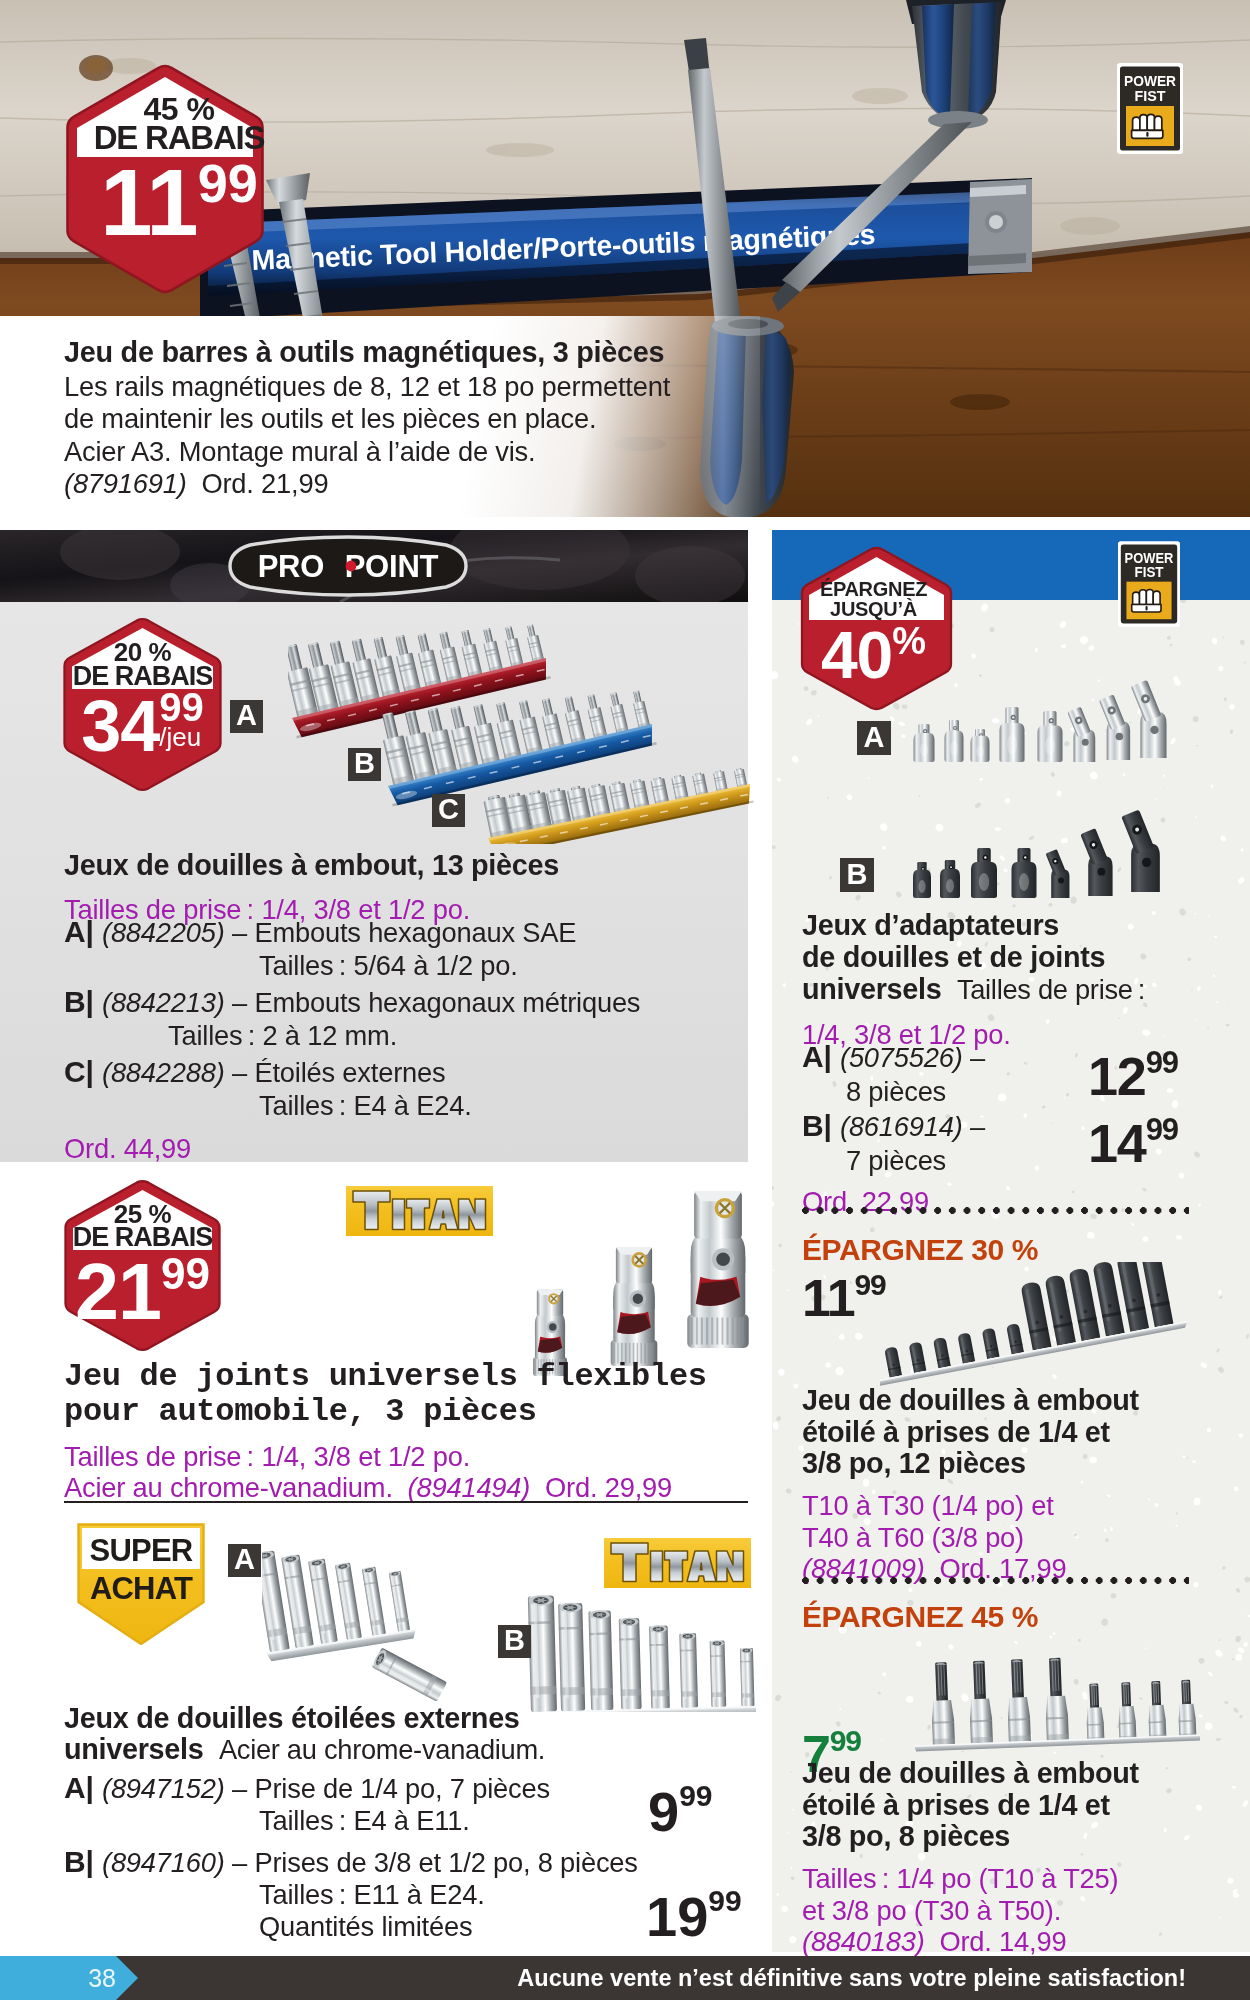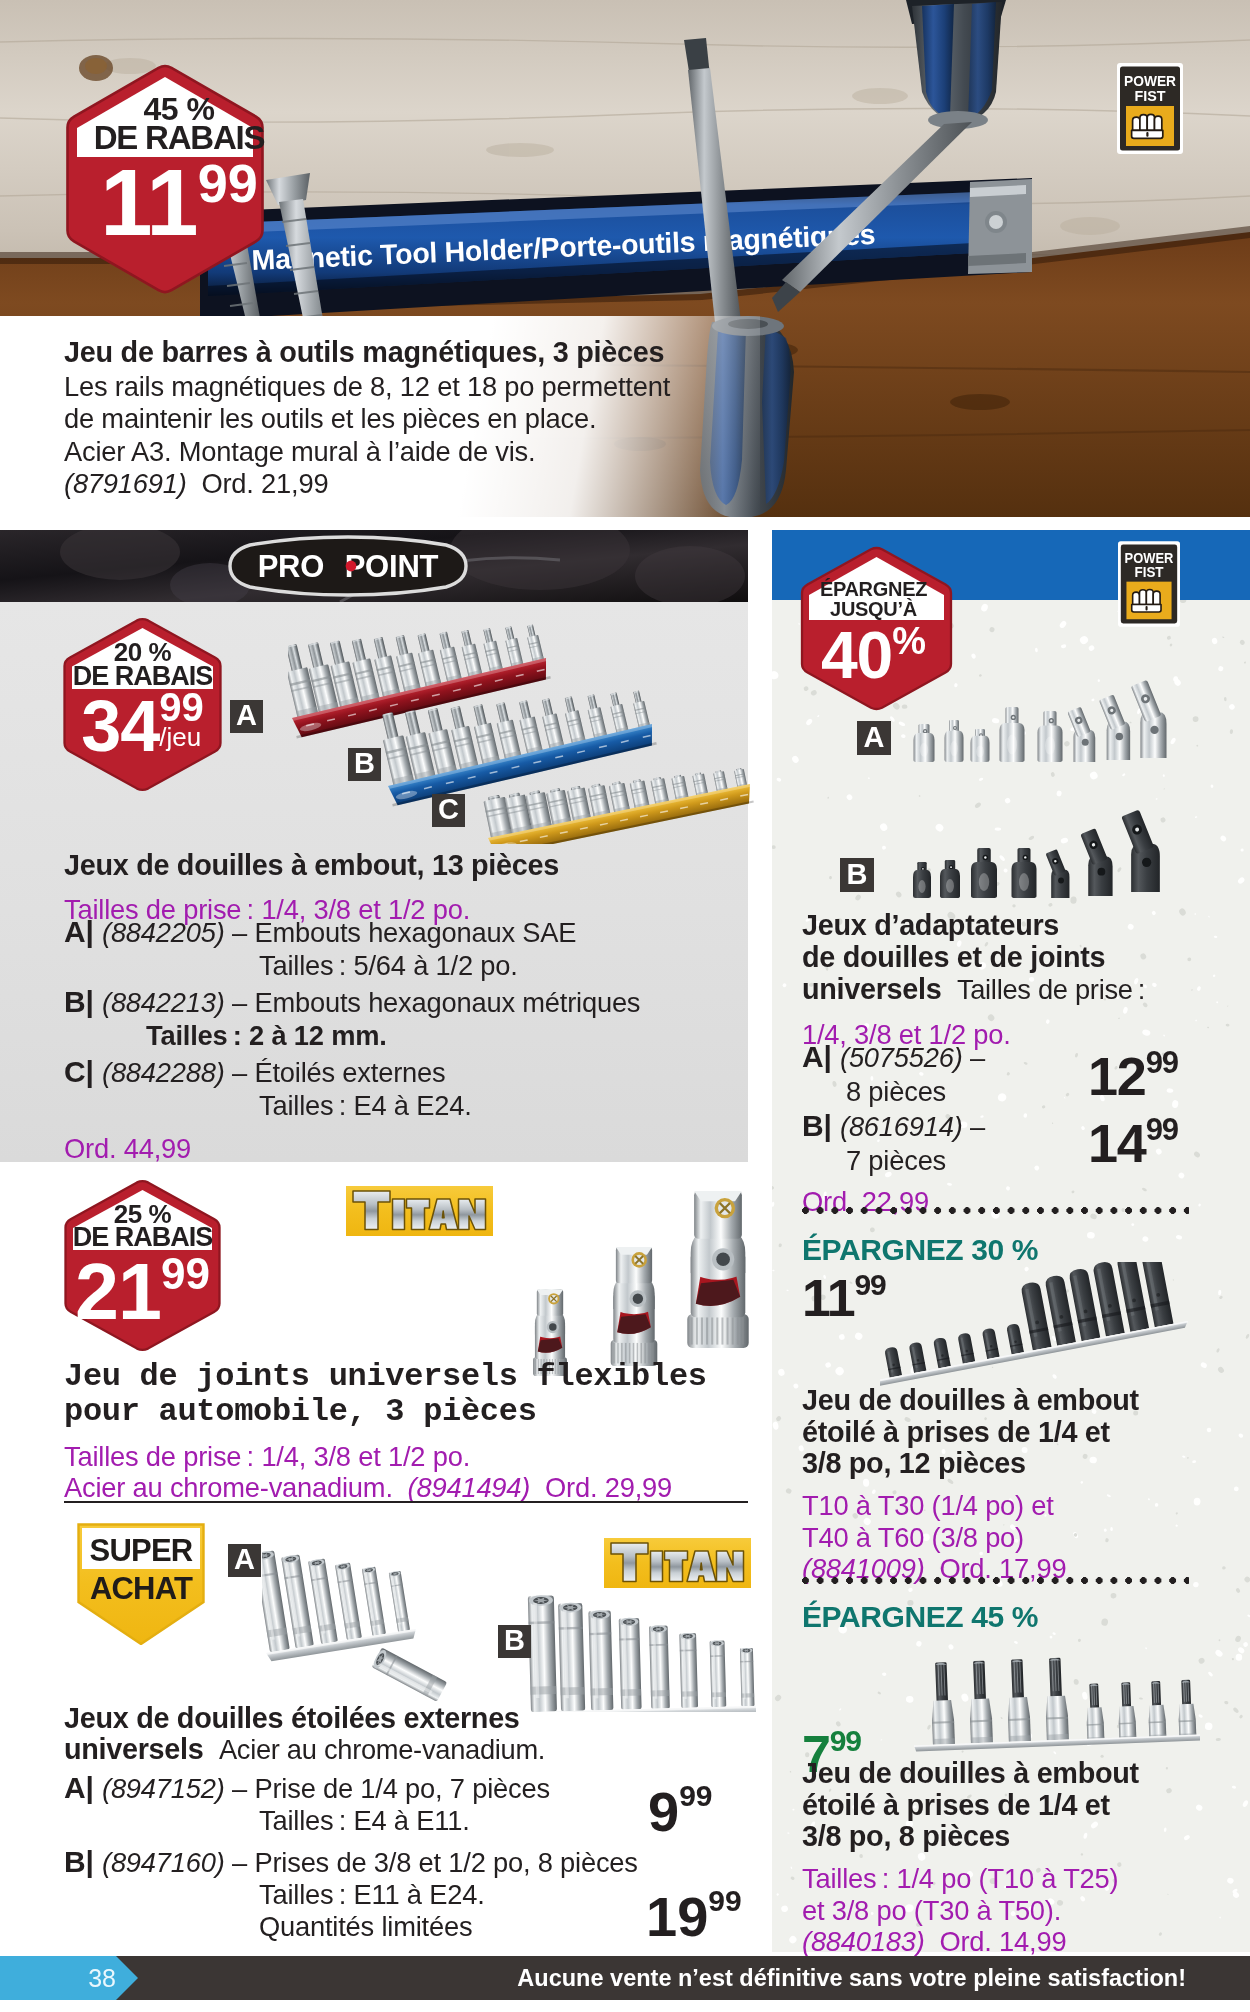--- a/index.html
+++ b/index.html
@@ -49,21 +49,21 @@
   .rowL i{font-style:italic;}
   .divider{position:absolute;background:#231f20;height:1.6px;}
   .dots{position:absolute;height:7px;
     background-image:radial-gradient(circle at 3.5px 3.5px, #231f20 3.3px, rgba(0,0,0,0) 3.6px);
     background-size:14.7px 7px;background-repeat:repeat-x;}
 
   
   #rcol{left:772px;top:530px;width:478px;height:1422px;background:#f0f1ed;overflow:hidden;}
   #rbluebar{left:772px;top:530px;width:478px;height:70px;background:#1668B8;}
   .rttl{font-weight:bold;color:#231f20;}
-  .save{color:#0f766e;font-weight:bold;}
+  .save{color:#c2410c;font-weight:bold;}
 
   
   .titan{position:absolute;}
   
   .superachat{position:absolute;}
 
   
   #footer-bar{left:0;top:1956px;width:1250px;height:44px;background:#3b3634;}
   #footer-num{left:0;top:1956px;width:116px;height:44px;color:#eaf7fd;font-size:25px;display:flex;align-items:center;justify-content:flex-end;}
   #footer-note{right:64px;top:1956px;height:44px;color:#fff;font-size:23.5px;font-weight:bold;display:flex;align-items:center;}
@@ -643,21 +643,21 @@
 
   <div class="abs ttl" style="left:64px;top:849px;font-size:28.8px;letter-spacing:-0.3px;">Jeux de douilles à embout, 13 pièces</div>
   <div class="abs body" style="left:64px;top:881px;font-size:27.3px;letter-spacing:-0.2px;">Tailles de prise : 1/4, 3/8 et 1/2 po.</div>
 
   <div class="abs rowL" style="left:64px;top:915px;font-size:27.3px;letter-spacing:-0.2px;line-height:33px;">
     <span style="display:inline-block;width:38px;"><span class="ltr" style="font-size:30px;">A</span><span class="ltr" style="font-size:30px;">|</span></span><i>(8842205)</i> <span>–</span> <span>Embouts hexagonaux SAE</span>
     <div style="margin-left:195px;">Tailles : 5/64 à 1/2 po.</div>
   </div>
   <div class="abs rowL" style="left:64px;top:985px;font-size:27.3px;letter-spacing:-0.2px;line-height:33px;">
     <span style="display:inline-block;width:38px;"><span class="ltr" style="font-size:30px;">B</span><span class="ltr" style="font-size:30px;">|</span></span><i>(8842213)</i> <span>–</span> <span>Embouts hexagonaux métriques</span>
-    <div style="margin-left:82px;font-weight:bold;">Tailles : 2 à 12 mm.</div>
+    <div style="margin-left:104px;">Tailles : 2 à 12 mm.</div>
   </div>
   <div class="abs rowL" style="left:64px;top:1055px;font-size:27.3px;letter-spacing:-0.2px;line-height:33px;">
     <span style="display:inline-block;width:38px;"><span class="ltr" style="font-size:30px;">C</span><span class="ltr" style="font-size:30px;">|</span></span><i>(8842288)</i> <span>–</span> <span>Étoilés externes</span>
     <div style="margin-left:195px;">Tailles : E4 à E24.</div>
   </div>
   <div class="abs body" style="left:64px;top:1120px;font-size:27.3px;letter-spacing:-0.2px;">Ord. 44,99</div>
 
   <div class="hexbadge" id="badge-l2" style="left:64px;top:1181px;width:157px;height:169px;">
     <svg width="157" height="169" viewBox="0 0 157 169">
       <path class="hx-body" d="M73 1.4 Q78.5 -1.3 84 1.4 L150 38 Q155.5 41 155.5 46.5 L155.5 122.5 Q155.5 128 150 131 L84 167.6 Q78.5 170.3 73 167.6 L7 131 Q1.5 128 1.5 122.5 L1.5 46.5 Q1.5 41 7 38 Z" stroke="#8f1620" stroke-width="2.3"></path>

